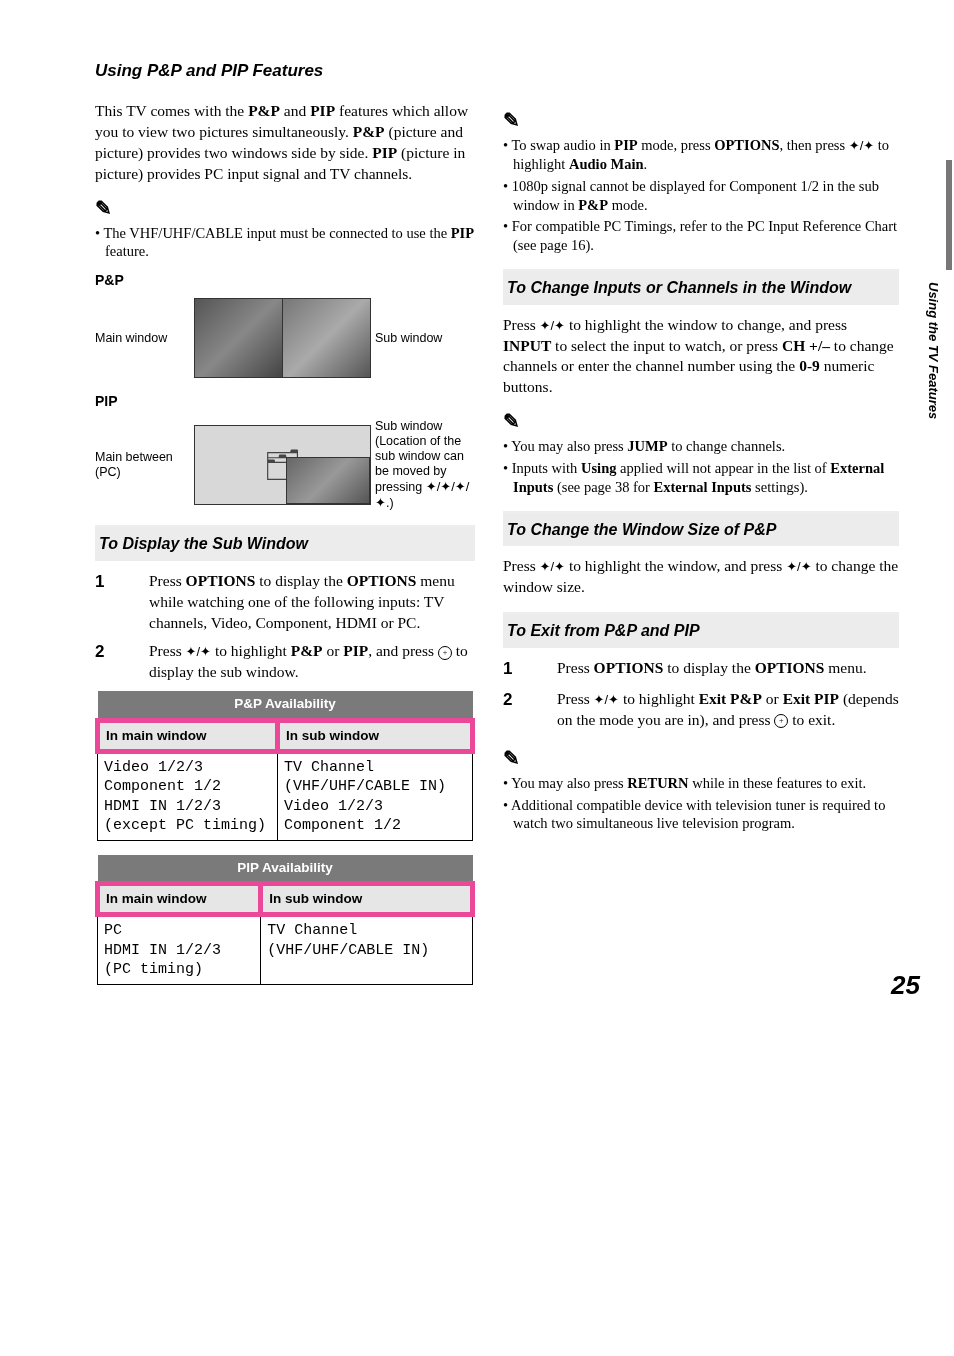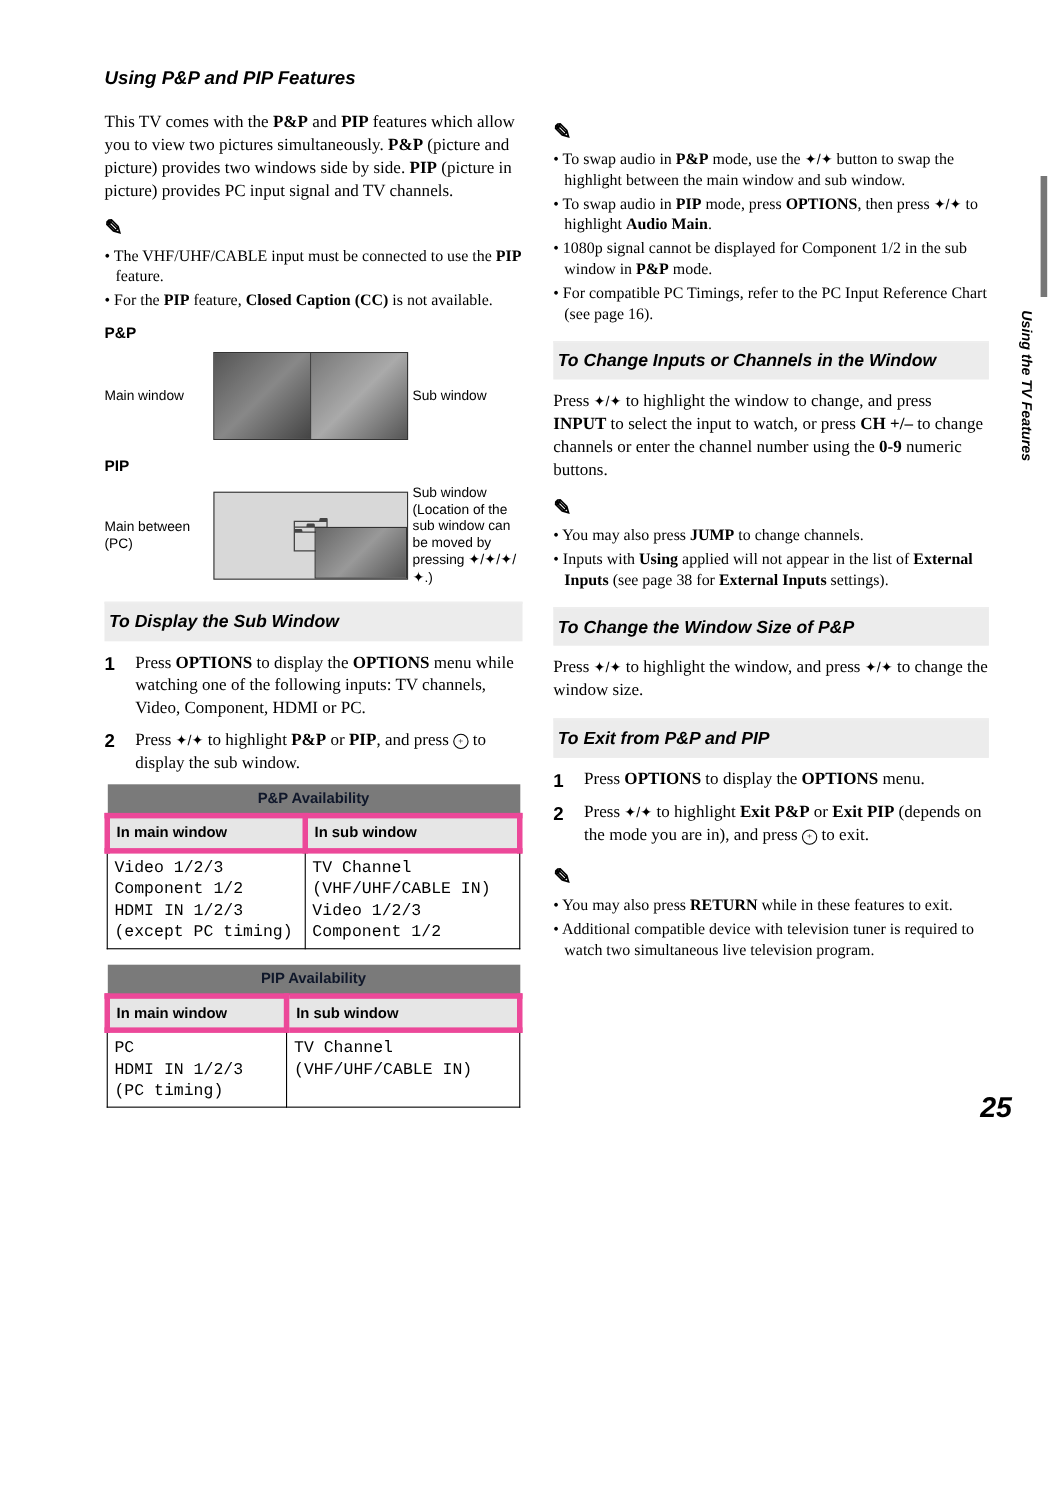--- a/index.html
+++ b/index.html
@@ -33,25 +33,25 @@
   .fig-pp { display:flex; }
   .fig-pp > div { flex:1; background: linear-gradient(135deg,#777,#aaa,#555); }
   .fig-pp > div:first-child { border-right:1px solid #333; background: linear-gradient(135deg,#555,#888,#444);}
   .fig-pip { background: #d8d8d8; display:flex; align-items:center; justify-content:center; position:relative;}
   .fig-pip-sub { position:absolute; right:0; bottom:0; width:48%; height:60%; background:linear-gradient(135deg,#666,#999,#555); border:1px solid #333;}
   .pip-main-glyph { font-size:30px; color:#444; }
 
   .section-hdr { font-family: Arial,sans-serif; font-weight:bold; font-style: italic; font-size:16px; background:#ececec; padding:6px 4px; margin:14px 0 10px; border-top: 2px solid #eee;}
   .step { display:flex; gap:12px; margin-bottom:8px; font-size:15.5px;}
   .step-num { font-family: Arial,sans-serif; font-weight:bold; font-size:17px; width:16px; flex-shrink:0;}
-  .step-body { flex:1; line-height:1.35;}
+  .step-body { flex:1; line-height:1.35;margin-left:26px;}
   .enter-icon { display:inline-block; width:14px; height:14px; border:1px solid #000; border-radius:50%; font-size:8px; text-align:center; line-height:12px; vertical-align:middle;}
 
   table.avail { width:100%; border-collapse: collapse; font-size:14px; margin-bottom:14px;}
-  table.avail th.cap { font-family: Arial,sans-serif; font-weight:bold; color:#0f172a; background:#7a7a7a; padding:4px; font-size:13.5px;}
+  table.avail th.cap { font-family: Arial,sans-serif; font-weight:bold; color:#ffffff; background:#7a7a7a; padding:4px; font-size:13.5px;}
   table.avail th.sub { font-family: Arial,sans-serif; font-weight:bold; background:#e6e6e6; padding:4px 6px; text-align:left; border:5px solid #ec4899; font-size:13.5px;}
   table.avail td { border:1px solid #000; padding:4px 6px; vertical-align:top; font-family:Liberation Mono, monospace; font-size:15px; line-height:1.3;}
 
   .side-tab { position:absolute; top:282px; right:12px; writing-mode: vertical-rl; font-family: Arial,sans-serif; font-weight:bold; font-style:italic; font-size:13px; }
   .side-bar { position:absolute; top:160px; right:2px; width:6px; height:110px; background:#777; }
   .page-num { position:absolute; bottom:16px; right:34px; font-family: Arial,sans-serif; font-weight:bold; font-style:italic; font-size:26px; }
   .arrows { font-family: Arial, sans-serif; font-size:13px;}
 </style>
 </head>
 <body>
@@ -63,21 +63,20 @@
 
 <div class="columns">
 
   <div class="col col-left">
 
     <p class="body">This TV comes with the <b>P&amp;P</b> and <b>PIP</b> features which allow you to view two pictures simultaneously. <b>P&amp;P</b> (picture and picture) provides two windows side by side. <b>PIP</b> (picture in picture) provides PC input signal and TV channels.</p>
 
     <span class="note-icon">✎</span>
     <ul class="bullets">
         <li>The VHF/UHF/CABLE input must be connected to use the <b>PIP</b> feature.</li>
-        <li>For the <b>PIP</b> feature, <b>Closed Caption (CC)</b> is not available.</li>
       </ul>
 
     <div class="label-sans">P&amp;P</div>
     <div class="figure-row">
       <div class="fig-lbl-left">Main window</div>
       <div class="fig-img fig-pp">
           <div></div>
           <div></div>
         </div>
       <div class="fig-lbl-right">Sub window</div>
@@ -134,21 +133,20 @@
         <td>TV Channel (VHF/UHF/CABLE IN)</td>
       </tr>
     </tbody>
       </table>
   </div>
 
   <div class="col col-right">
 
     <span class="note-icon">✎</span>
     <ul class="bullets">
-        <li>To swap audio in <b>P&amp;P</b> mode, use the <span class="arrows">✦/✦</span> button to swap the highlight between the main window and sub window.</li>
         <li>To swap audio in <b>PIP</b> mode, press <b>OPTIONS</b>, then press <span class="arrows">✦/✦</span> to highlight <b>Audio Main</b>.</li>
         <li>1080p signal cannot be displayed for Component 1/2 in the sub window in <b>P&amp;P</b> mode.</li>
         <li>For compatible PC Timings, refer to the PC Input Reference Chart (see page 16).</li>
       </ul>
 
     <div class="section-hdr">To Change Inputs or Channels in the Window</div>
     <p class="body">Press <span class="arrows">✦/✦</span> to highlight the window to change, and press <b>INPUT</b> to select the input to watch, or press <b>CH +/–</b> to change channels or enter the channel number using the <b>0-9</b> numeric buttons.</p>
 
     <span class="note-icon">✎</span>
     <ul class="bullets">

